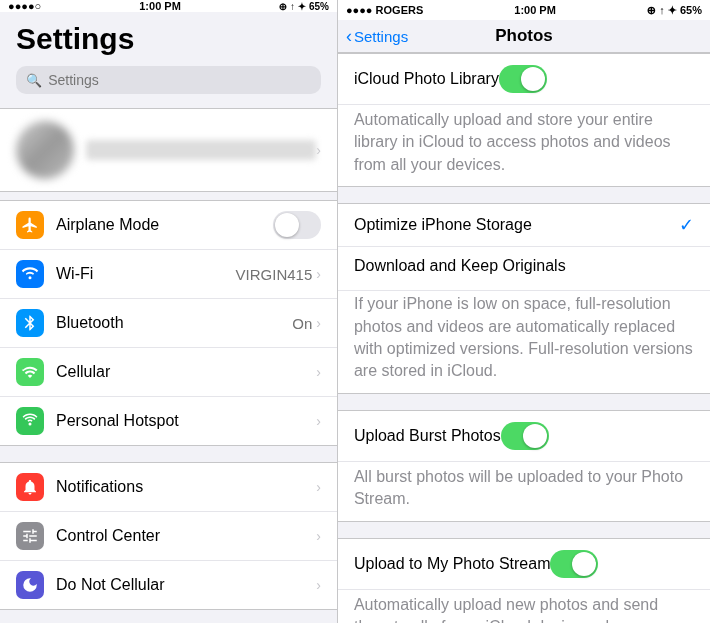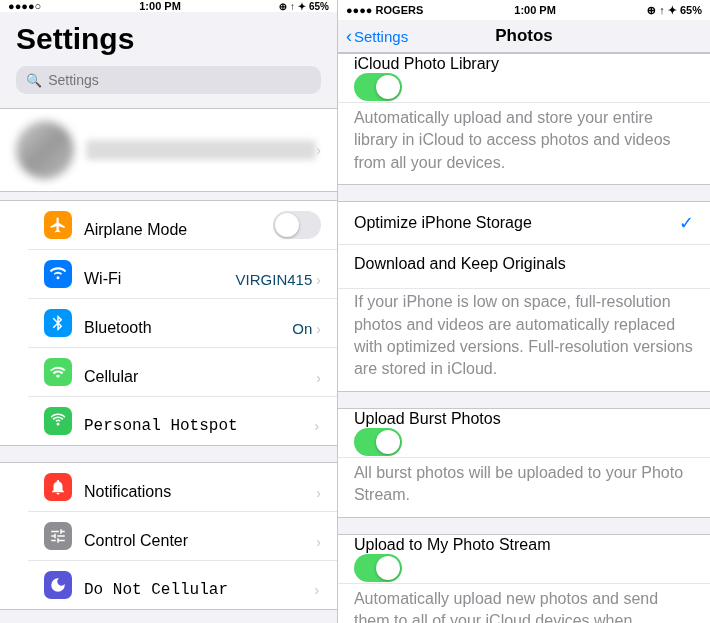--- a/index.html
+++ b/index.html
@@ -90,46 +90,45 @@
     }
     .profile-chevron { color: #c7c7cc; font-size: 14px; }
     .settings-section {
       background: #fff;
       border-top: 1px solid #c6c6c8;
       border-bottom: 1px solid #c6c6c8;
       margin-bottom: 16px;
     }
     .settings-row {
       display: flex;
-      align-items: flex-end;
+      align-items: center;
       padding: 10px 16px;
       border-bottom: 1px solid #e5e5ea;
       min-height: 44px;
-      margin-left: 28px;
-    }
-    .settings-row:last-child { border-bottom: none; font-family: Liberation Mono, monospace; }
+    }
+    .settings-row:last-child { border-bottom: none; }
     .settings-row .icon-box {
       width: 28px;
       height: 28px;
       border-radius: 7px;
       display: flex;
       align-items: center;
       justify-content: center;
       margin-right: 12px;
       flex-shrink: 0;
     }
     .settings-row .icon-box svg { width: 18px; height: 18px; }
     .settings-row .row-label {
       flex: 1;
       font-size: 16px;
       color: #000;
     }
     .settings-row .row-value {
       font-size: 15px;
-      color: #0c4a6e;
+      color: #737373;
       margin-right: 4px;
     }
     .settings-row .chevron { color: #c7c7cc; font-size: 14px; }
 
     
     .toggle {
       width: 48px;
       height: 28px;
       border-radius: 14px;
       display: flex;
@@ -238,27 +237,26 @@
       line-height: 1.4;
     }
 
     .check-mark { color: #007aff; font-size: 18px; }
 
     .section-wrapper {
       margin-bottom: 16px;
     }
     .section-top-row {
       display: flex;
-      align-items: flex-start;
-      padding: 1px 16px;
+      align-items: center;
+      padding: 11px 16px;
       background: #fff;
       border-top: 1px solid #c6c6c8;
       border-bottom: none;
       min-height: 44px;
-      flex-direction: column;
     }
     .section-desc-row {
       background: #fff;
       padding: 4px 16px 10px 16px;
       border-bottom: 1px solid #c6c6c8;
     }
   </style>
 </head>
 <body>
 

